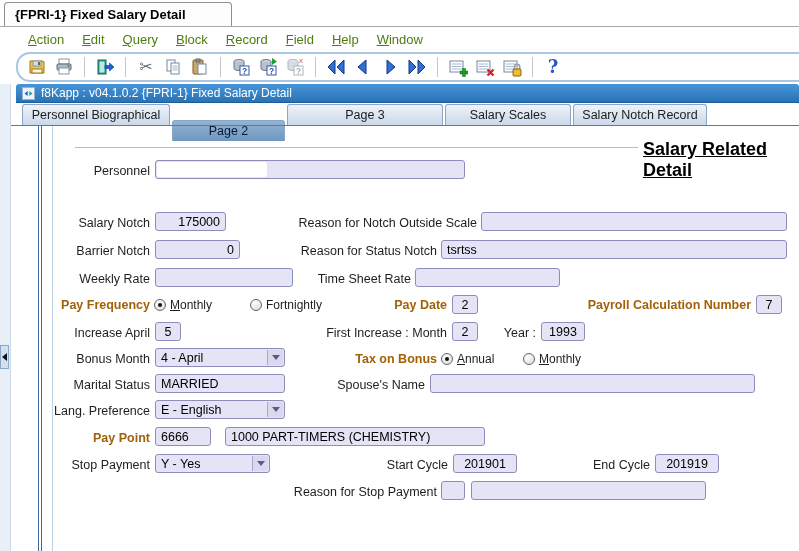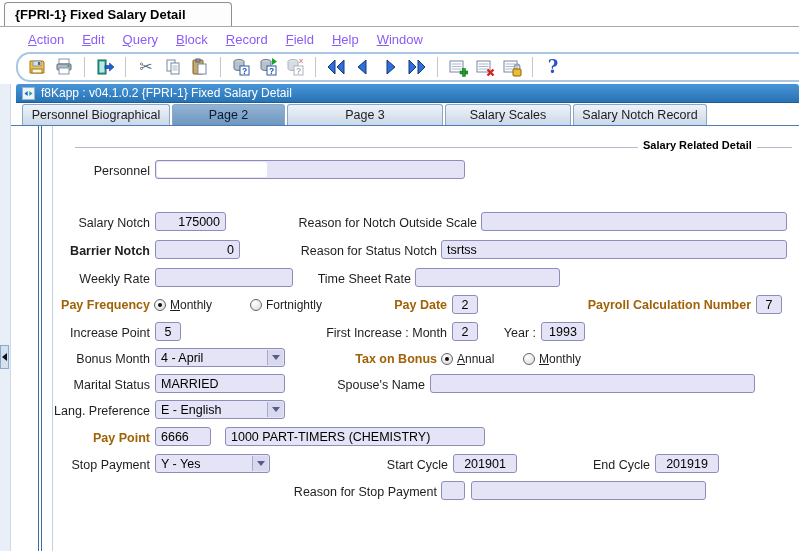--- a/index.html
+++ b/index.html
@@ -6,21 +6,21 @@
   .screen{position:relative;width:799px;height:551px;background:#ffffff;
           font-family:"Liberation Sans",sans-serif;overflow:hidden;}
 
   
   .win-tab{position:absolute;left:4px;top:2px;width:228px;height:24px;background:#fdfdfd;
            border:1px solid #8f8f8f;border-bottom:none;border-radius:4px 4px 0 0;
            font-weight:bold;font-size:13px;line-height:24px;padding-left:10px;box-sizing:border-box;color:#000;}
   .top-sep{position:absolute;left:0;top:26px;width:799px;height:1px;background:#a8a8a8;}
 
   
-  .menubar{position:absolute;left:28px;top:32px;display:flex;gap:18px;font-size:13px;color:#8b5cf6;}
+  .menubar{position:absolute;left:28px;top:32px;display:flex;gap:18px;font-size:13px;color:#4d7c0f;}
   .menu-item{cursor:default;white-space:nowrap;}
 
   
   .toolbar{position:absolute;left:16px;top:52px;width:783px;height:30px;border:2px solid #a9c7e2;
            border-right:none;border-radius:14px 0 0 14px;box-sizing:border-box;background:#fff;
            display:flex;align-items:center;padding-left:8px;gap:5px;}
   .tbtn{width:22px;height:22px;display:flex;align-items:center;justify-content:center;flex:0 0 auto;}
   .tsep{width:1px;height:20px;background:#c6c6c6;margin:0 4px;flex:0 0 auto;}
   .cut-glyph{font-size:16px;color:#5a6b7a;line-height:20px;}
   .help-q{font-family:"DejaVu Serif",serif;font-weight:bold;font-size:18px;color:#2b52c8;line-height:20px;}
@@ -29,36 +29,36 @@
   .titlebar{position:absolute;left:16px;top:84px;width:783px;height:19px;
             background:linear-gradient(#4795d8,#2873b4);border-bottom:1px solid #1c5c98;
             border-radius:3px 3px 0 0;display:flex;align-items:center;color:#fff;font-size:12px;
             padding-left:6px;gap:6px;box-sizing:border-box;}
 
   
   .tabstrip{position:absolute;left:0;top:104px;width:799px;height:22px;}
   .tab{position:absolute;top:0;height:21px;box-sizing:border-box;border:1px solid #8ba6c7;border-bottom:none;
        border-radius:3px 3px 0 0;background:linear-gradient(#eef3f9,#cbd8e8);font-size:12.5px;color:#1c1c1c;
        text-align:center;line-height:20px;overflow:hidden;}
-  .tab.active{background:linear-gradient(#93b3d4,#6f97c0);color:#0a1930;}
+  .tab.active{background:linear-gradient(#93b3d4,#6f97c0);color:#0a1930;margin-top:16px;}
   .strip-line{position:absolute;left:0;top:125px;width:799px;height:1px;background:#4b7fb2;}
 
   
   .left-strip{position:absolute;left:0;top:84px;width:10px;height:467px;background:#e9eff6;border-right:1px solid #cdd9e6;}
   .vline{position:absolute;top:126px;height:425px;width:1px;}
   .v1{left:38px;background:#3b6a9d;}
   .v2{left:41px;background:#3b6a9d;}
   .v3{left:52px;background:#bed2e6;}
   .scroll-btn{position:absolute;left:0;top:345px;width:9px;height:24px;background:#d3e1ef;
               border:1px solid #8aa8c8;box-sizing:border-box;display:flex;align-items:center;justify-content:center;}
   .scroll-arrow{width:0;height:0;border-top:4px solid transparent;border-bottom:4px solid transparent;border-right:5px solid #111;}
 
   
   .groupline{position:absolute;left:75px;top:147px;width:717px;height:1px;background:#b9b9cb;}
-  .grouptitle{position:absolute;left:638px;top:139px;background:#fff;padding:0 5px;font-weight:bold;font-size:11px;color:#000;}
+  .grouptitle{position:absolute;left:638px;top:139px;background:#fff;padding:0 5px;font-weight:bold;font-size:18px;color:#000;text-decoration:underline;}
 
   
   .lbl{position:absolute;font-size:12.5px;color:#1e1e1e;height:16px;line-height:16px;text-align:right;white-space:nowrap;}
   .lbl.b{font-weight:bold;color:#a16207;}
   .field{position:absolute;height:19px;background:#e4e4f6;border:1px solid #8d8dbb;border-radius:3px;
          box-sizing:border-box;font-size:12.5px;color:#000;display:flex;align-items:center;
          padding:0 5px;overflow:hidden;white-space:nowrap;}
   .field.r{justify-content:flex-end;}
   .field.c{justify-content:center;padding:0 2px;}
   .redact{position:absolute;left:1px;top:1px;bottom:1px;width:110px;background:#fff;border-radius:2px;}
@@ -252,21 +252,21 @@
 
   <span class="lbl" style="left:20px;top:215px;width:130px;">Salary Notch</span>
   <div class="field r" style="left:155px;top:212px;width:71px;">
       <span>175000</span>
     </div>
   <span class="lbl" style="left:240px;top:215px;width:237px;">Reason for Notch Outside Scale</span>
   <div class="field" style="left:481px;top:212px;width:306px;">
       <span></span>
     </div>
 
-  <span class="lbl" style="left:20px;top:243px;width:130px;font-weight:bold;">Barrier Notch</span>
+  <span class="lbl" style="left:20px;top:243px;width:130px;">Barrier Notch</span>
   <div class="field r" style="left:155px;top:240px;width:85px;">
       <span>0</span>
     </div>
   <span class="lbl" style="left:240px;top:243px;width:197px;">Reason for Status Notch</span>
   <div class="field" style="left:441px;top:240px;width:346px;">
       <span>tsrtss</span>
     </div>
 
   <span class="lbl" style="left:20px;top:271px;width:130px;">Weekly Rate</span>
   <div class="field" style="left:155px;top:268px;width:138px;">
@@ -288,21 +288,21 @@
   </span>
   <span class="lbl b" style="left:330px;top:297px;width:117px;">Pay Date</span>
   <div class="field c" style="left:452px;top:295px;width:26px;">
       <span>2</span>
     </div>
   <span class="lbl b" style="left:520px;top:297px;width:231px;">Payroll Calculation Number</span>
   <div class="field c" style="left:756px;top:295px;width:26px;">
       <span>7</span>
     </div>
 
-  <span class="lbl" style="left:20px;top:325px;width:130px;">Increase Point</span>
+  <span class="lbl" style="left:20px;top:325px;width:130px;">Increase April</span>
   <div class="field c" style="left:155px;top:322px;width:26px;">
       <span>5</span>
     </div>
   <span class="lbl" style="left:260px;top:325px;width:187px;">First Increase : Month</span>
   <div class="field c" style="left:452px;top:322px;width:26px;">
       <span>2</span>
     </div>
   <span class="lbl" style="left:480px;top:325px;width:56px;">Year :</span>
   <div class="field c" style="left:541px;top:322px;width:44px;">
       <span>1993</span>

